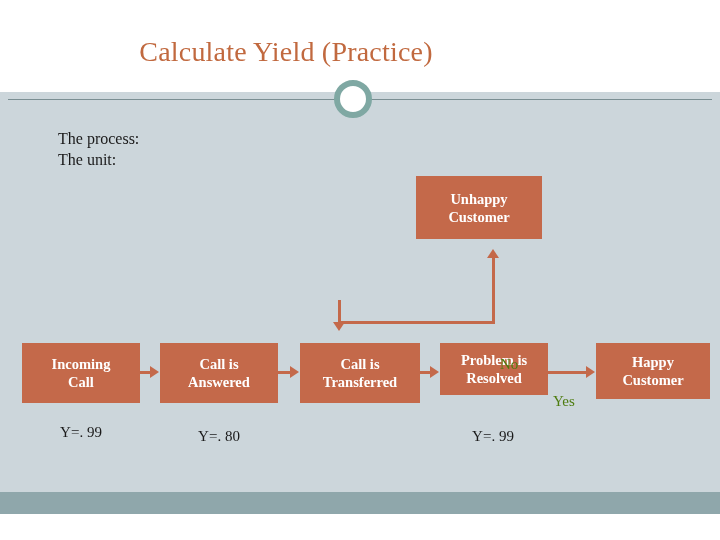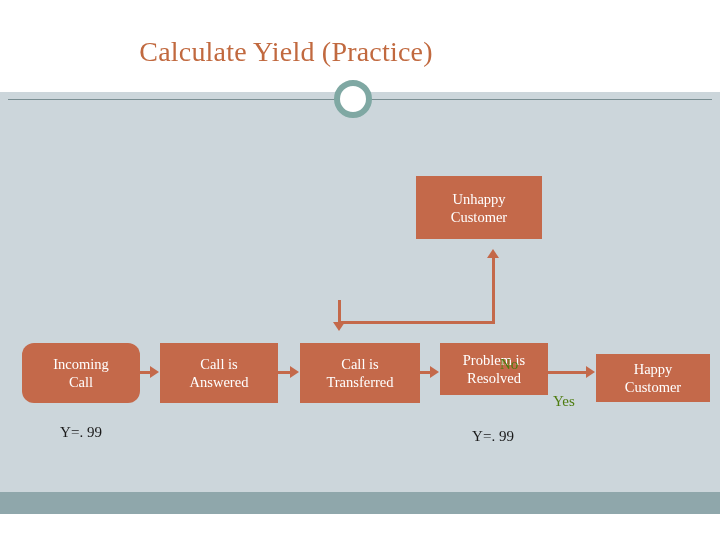--- a/index.html
+++ b/index.html
@@ -88,27 +88,28 @@
     color: #ffffff;
     font-family: "Liberation Serif", serif;
     font-size: 14.5px;
     line-height: 18px;
     text-align: center;
     display: flex;
     align-items: center;
     justify-content: center;
     white-space: pre-line;
     box-sizing: border-box;
+    font-weight: bold;
   }
   .box-unhappy    { left: 416px; top: 176px; width: 126px; height: 63px; }
-  .box-incoming   { left: 22px;  top: 343px; width: 118px; height: 60px; border-radius: 12px; }
+  .box-incoming   { left: 22px;  top: 343px; width: 118px; height: 60px; }
   .box-answered   { left: 160px; top: 343px; width: 118px; height: 60px; }
   .box-transfer   { left: 300px; top: 343px; width: 120px; height: 60px; }
   .box-resolved   { left: 440px; top: 343px; width: 108px; height: 52px; }
-  .box-happy      { left: 596px; top: 354px; width: 114px; height: 48px; }
+  .box-happy      { left: 596px; top: 343px; width: 114px; height: 56px; }
   
   .yield {
     position: absolute;
     font-family: Liberation Serif, serif;
     font-size: 15px;
     color: #1a1a1a;
     text-align: center;
   }
   .y1 { left: 22px;  top: 424px; width: 118px; }
   .y2 { left: 160px; top: 428px; width: 118px; }
@@ -164,20 +165,22 @@
 
   <div class="band-body"></div>
   <div class="band-bottom"></div>
   <div class="band-white-bottom"></div>
   <div class="band-header"></div>
   <div class="header-rule"></div>
 
   <div class="title">Calculate Yield (Practice)</div>
   <div class="ring"></div>
 
+  <div class="txt process-text">The process:
+The unit:</div>
 
   <div class="box box-unhappy">Unhappy
 Customer</div>
 
   <div class="box box-incoming">Incoming
 Call</div>
   <div class="box box-answered">Call is
 Answered</div>
   <div class="box box-transfer">Call is
 Transferred</div>
@@ -201,15 +204,16 @@
   <div class="line-v" style="left:492px; top:258px; height:66px;"></div>
   <div class="arrow-head-u" style="left:487px; top:249px;"></div>
   <div class="arrow-h" style="left:340px; top:321px; width:155px;"></div>
   <div class="line-v" style="left:338px; top:300px; height:23px;"></div>
   <div class="arrow-head-d" style="left:333px; top:322px;"></div>
 
   <div class="lbl lbl-no">No</div>
   <div class="lbl lbl-yes">Yes</div>
 
   <div class="yield y1">Y=. 99</div>
+  <div class="yield y2">Y=. 80</div>
   <div class="yield y4">Y=. 99</div>
 
 </div>
 
 </body></html>

